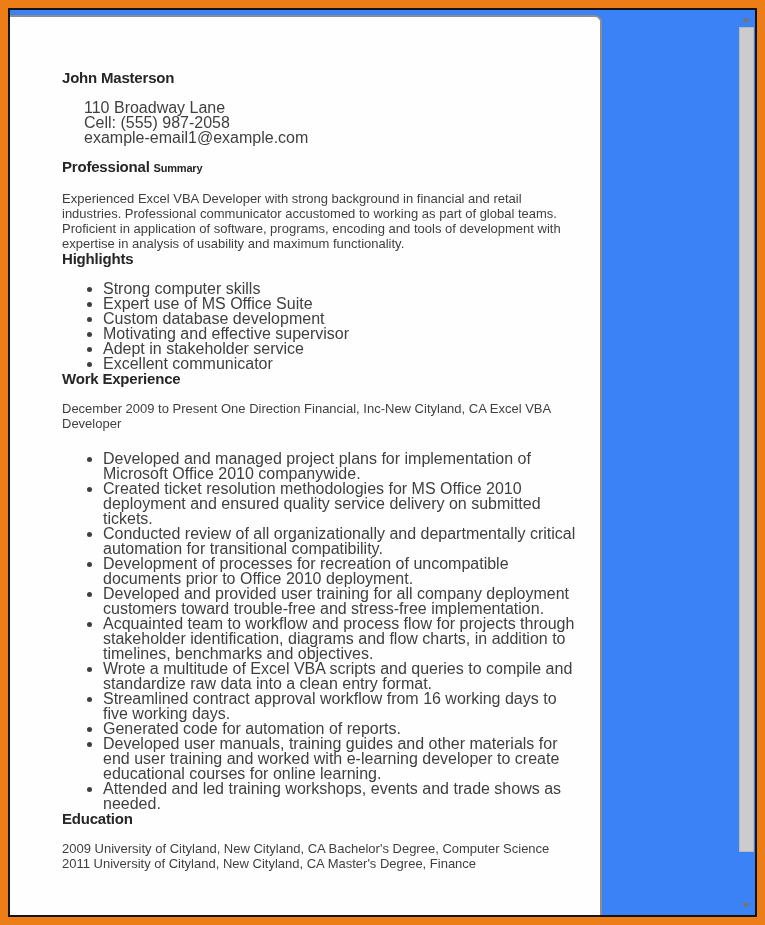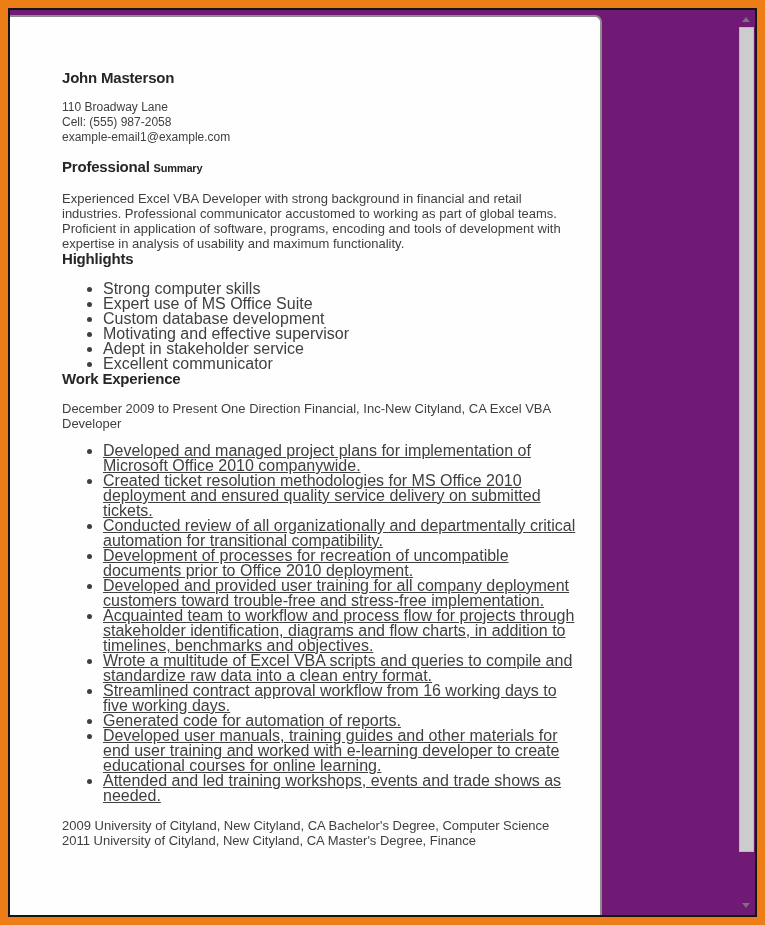--- a/index.html
+++ b/index.html
@@ -11,21 +11,21 @@
   }
   .frame{
     width:765px;height:925px;
     box-sizing:border-box;
     background:#ED7E17;
     padding:8px;
   }
   .viewport{
     width:100%;height:100%;
     box-sizing:border-box;
-    background:#701a75;
+    background:#3b82f6;
     border:2px solid #141414;
     position:relative;
     overflow:hidden;
   }
   
   .page{
     position:absolute;
     left:0;top:5px;
     width:592px;height:1400px;
     box-sizing:border-box;
@@ -44,34 +44,34 @@
   .h-sec{
     margin:0;
     font-size:15px;font-weight:bold;
     color:#262626;line-height:15px;
     letter-spacing:-0.2px;
   }
   .h-sec .sub{font-size:11px;}
   .mt-sec{}
   .contact{margin-top:15px;}
   .contact div{
-    font-size:12px;color:#3f3f3f;line-height:15px;
+    font-size:16px;color:#3f3f3f;line-height:15px;margin-left:22px;
   }
   .h-professional{margin-top:14px;}
   .bodytext{
     margin:15px 0 0 0;
     font-size:13px;color:#3f3f3f;line-height:15px;
   }
   ul.bullets{
     list-style:disc;
     margin:15px 0 0 0;
     padding:0 0 0 41px;
     font-size:16px;color:#3f3f3f;line-height:15px;
   }
-  ul.bullets.tight{margin-top:12px;text-decoration:underline;}
+  ul.bullets.tight{margin-top:20px;}
   ul.bullets li{padding:0;margin:0;}
   
   .scrollbar{
     position:absolute;
     top:0;right:1px;
     width:15px;height:100%;
   }
   .sb-up,.sb-down{
     position:absolute;left:3px;
     width:0;height:0;cursor:pointer;
@@ -140,20 +140,21 @@
           <li>Development of processes for recreation of uncompatible documents prior to Office 2010 deployment.</li>
           <li>Developed and provided user training for all company deployment customers toward trouble-free and stress-free implementation.</li>
           <li>Acquainted team to workflow and process flow for projects through stakeholder identification, diagrams and flow charts, in addition to timelines, benchmarks and objectives.</li>
           <li>Wrote a multitude of Excel VBA scripts and queries to compile and standardize raw data into a clean entry format.</li>
           <li>Streamlined contract approval workflow from 16 working days to five working days.</li>
           <li>Generated code for automation of reports.</li>
           <li>Developed user manuals, training guides and other materials for end user training and worked with e-learning developer to create educational courses for online learning.</li>
           <li>Attended and led training workshops, events and trade shows as needed.</li>
         </ul>
 
+      <h2 class="h-sec mt-sec">Education</h2>
 
       <p class="bodytext">2009 University of Cityland, New Cityland, CA Bachelor's Degree, Computer Science 2011 University of Cityland, New Cityland, CA Master's Degree, Finance</p>
 
     </div>
 
     <div class="scrollbar">
       <div class="sb-up"></div>
       <div class="sb-thumb"></div>
       <div class="sb-down"></div>
     </div>

